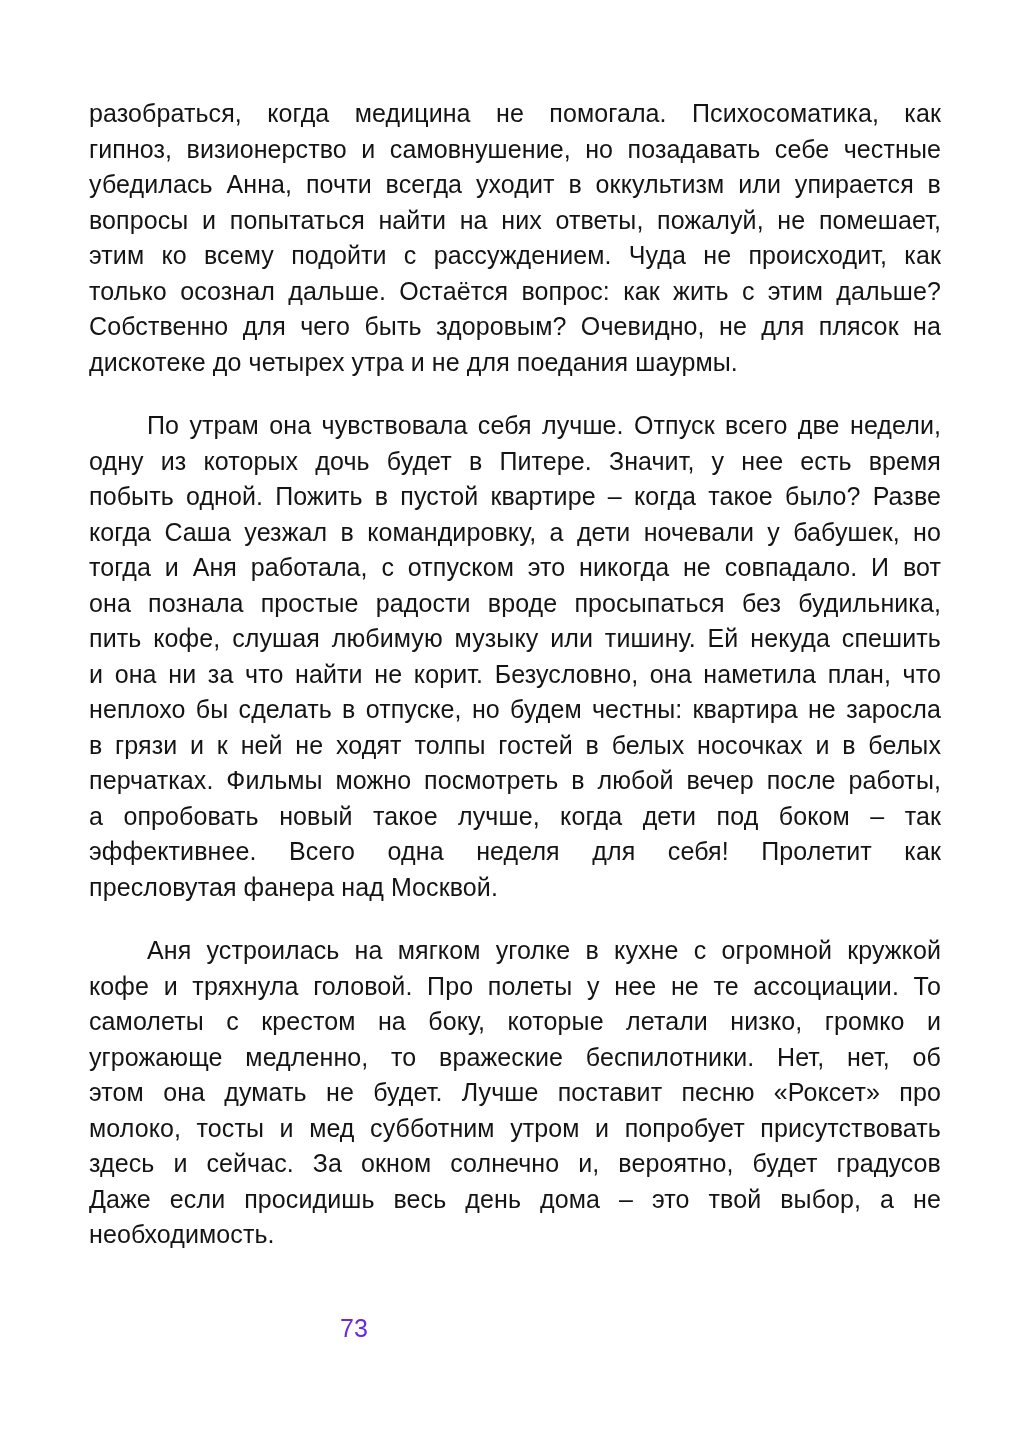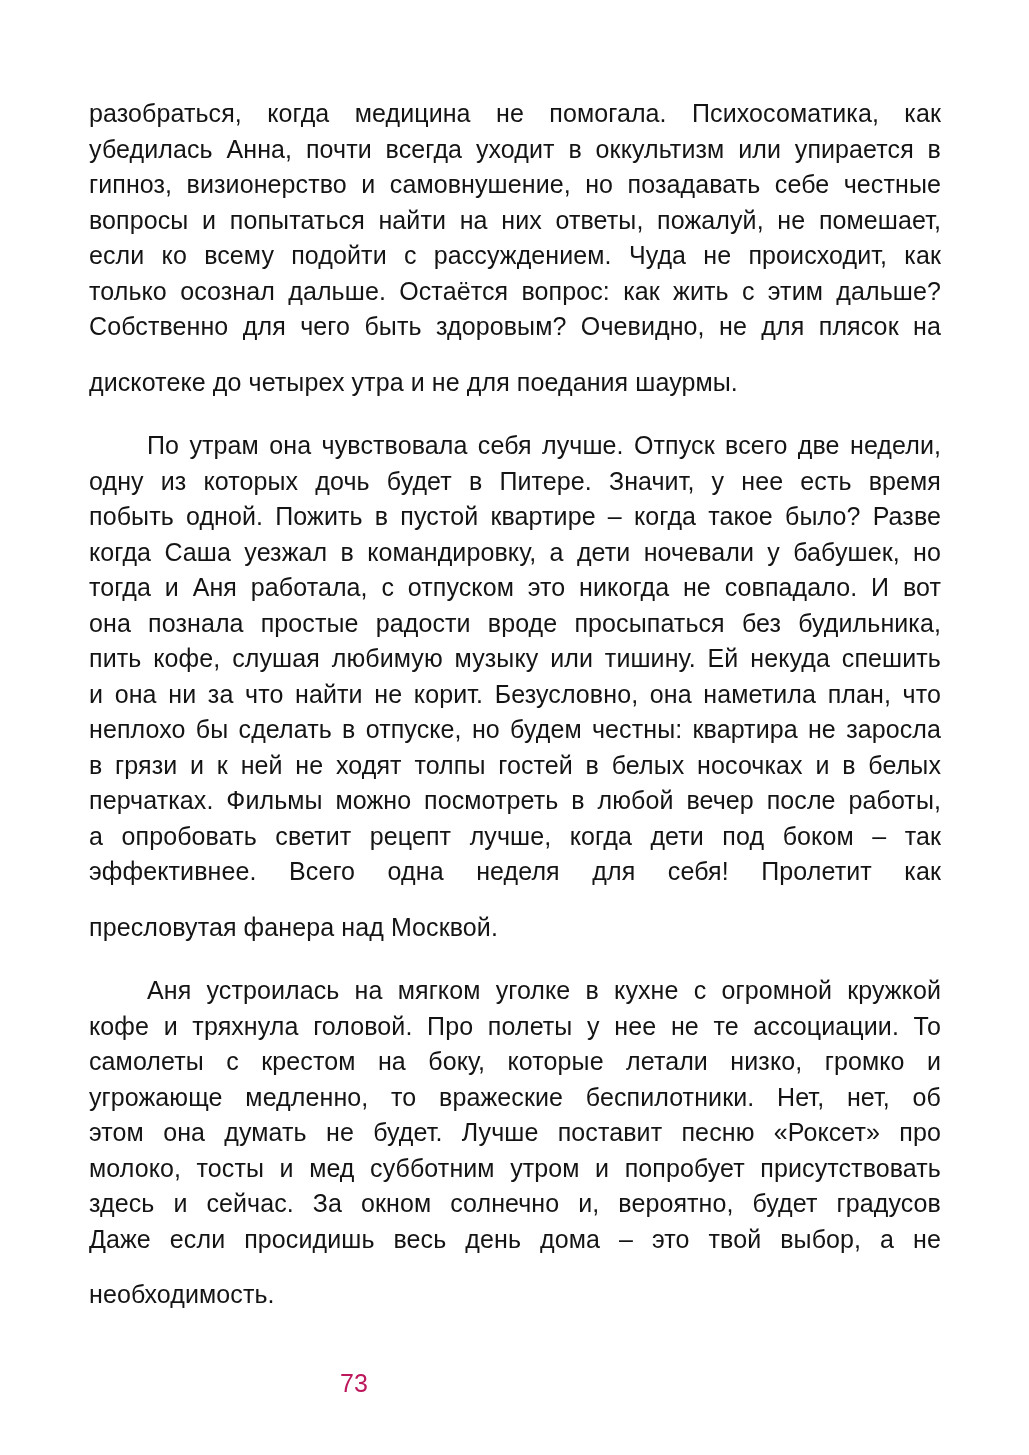--- a/index.html
+++ b/index.html
@@ -30,63 +30,62 @@
     font-size: 25px;
     line-height: 35.5px;
     white-space: normal;
     text-align: justify;
     
     text-align-last: justify;
     letter-spacing: 0.1px;
   }
   .line.last {
     text-align-last: left;
-    margin-top: 20px;
   }
   .line.indented {
     padding-left: 58px;
     margin-top: 28px;
   }
   .page-number {
     position: absolute;
     left: 340px;
-    top: 1366px;
+    top: 1311px;
     font-size: 25px;
     line-height: 35.5px;
-    color: #be185d;
+    color: #6d28d9;
   }
 </style>
 </head>
 <body>
 
 <main class="page">
   <div class="text-block" id="paragraphs-root">
       <div class="paragraph">
         <div class="line">разобраться, когда медицина не помогала. Психосоматика, как</div>
+        <div class="line">гипноз, визионерство и самовнушение, но позадавать себе честные</div>
         <div class="line">убедилась Анна, почти всегда уходит в оккультизм или упирается в</div>
-        <div class="line">гипноз, визионерство и самовнушение, но позадавать себе честные</div>
         <div class="line">вопросы и попытаться найти на них ответы, пожалуй, не помешает,</div>
-        <div class="line">если ко всему подойти с рассуждением. Чуда не происходит, как</div>
+        <div class="line">этим ко всему подойти с рассуждением. Чуда не происходит, как</div>
         <div class="line">только осознал дальше. Остаётся вопрос: как жить с этим дальше?</div>
         <div class="line">Собственно для чего быть здоровым? Очевидно, не для плясок на</div>
         <div class="line last">дискотеке до четырех утра и не для поедания шаурмы.</div>
       </div>
       <div class="paragraph">
         <div class="line indented">По утрам она чувствовала себя лучше. Отпуск всего две недели,</div>
         <div class="line">одну из которых дочь будет в Питере. Значит, у нее есть время</div>
         <div class="line">побыть одной. Пожить в пустой квартире – когда такое было? Разве</div>
         <div class="line">когда Саша уезжал в командировку, а дети ночевали у бабушек, но</div>
         <div class="line">тогда и Аня работала, с отпуском это никогда не совпадало. И вот</div>
         <div class="line">она познала простые радости вроде просыпаться без будильника,</div>
         <div class="line">пить кофе, слушая любимую музыку или тишину. Ей некуда спешить</div>
         <div class="line">и она ни за что найти не корит. Безусловно, она наметила план, что</div>
         <div class="line">неплохо бы сделать в отпуске, но будем честны: квартира не заросла</div>
         <div class="line">в грязи и к ней не ходят толпы гостей в белых носочках и в белых</div>
         <div class="line">перчатках. Фильмы можно посмотреть в любой вечер после работы,</div>
-        <div class="line">а опробовать светит рецепт лучше, когда дети под боком – так</div>
+        <div class="line">а опробовать новый такое лучше, когда дети под боком – так</div>
         <div class="line">эффективнее. Всего одна неделя для себя! Пролетит как</div>
         <div class="line last">пресловутая фанера над Москвой.</div>
       </div>
       <div class="paragraph">
         <div class="line indented">Аня устроилась на мягком уголке в кухне с огромной кружкой</div>
         <div class="line">кофе и тряхнула головой. Про полеты у нее не те ассоциации. То</div>
         <div class="line">самолеты с крестом на боку, которые летали низко, громко и</div>
         <div class="line">угрожающе медленно, то вражеские беспилотники. Нет, нет, об</div>
         <div class="line">этом она думать не будет. Лучше поставит песню «Роксет» про</div>
         <div class="line">молоко, тосты и мед субботним утром и попробует присутствовать</div>

